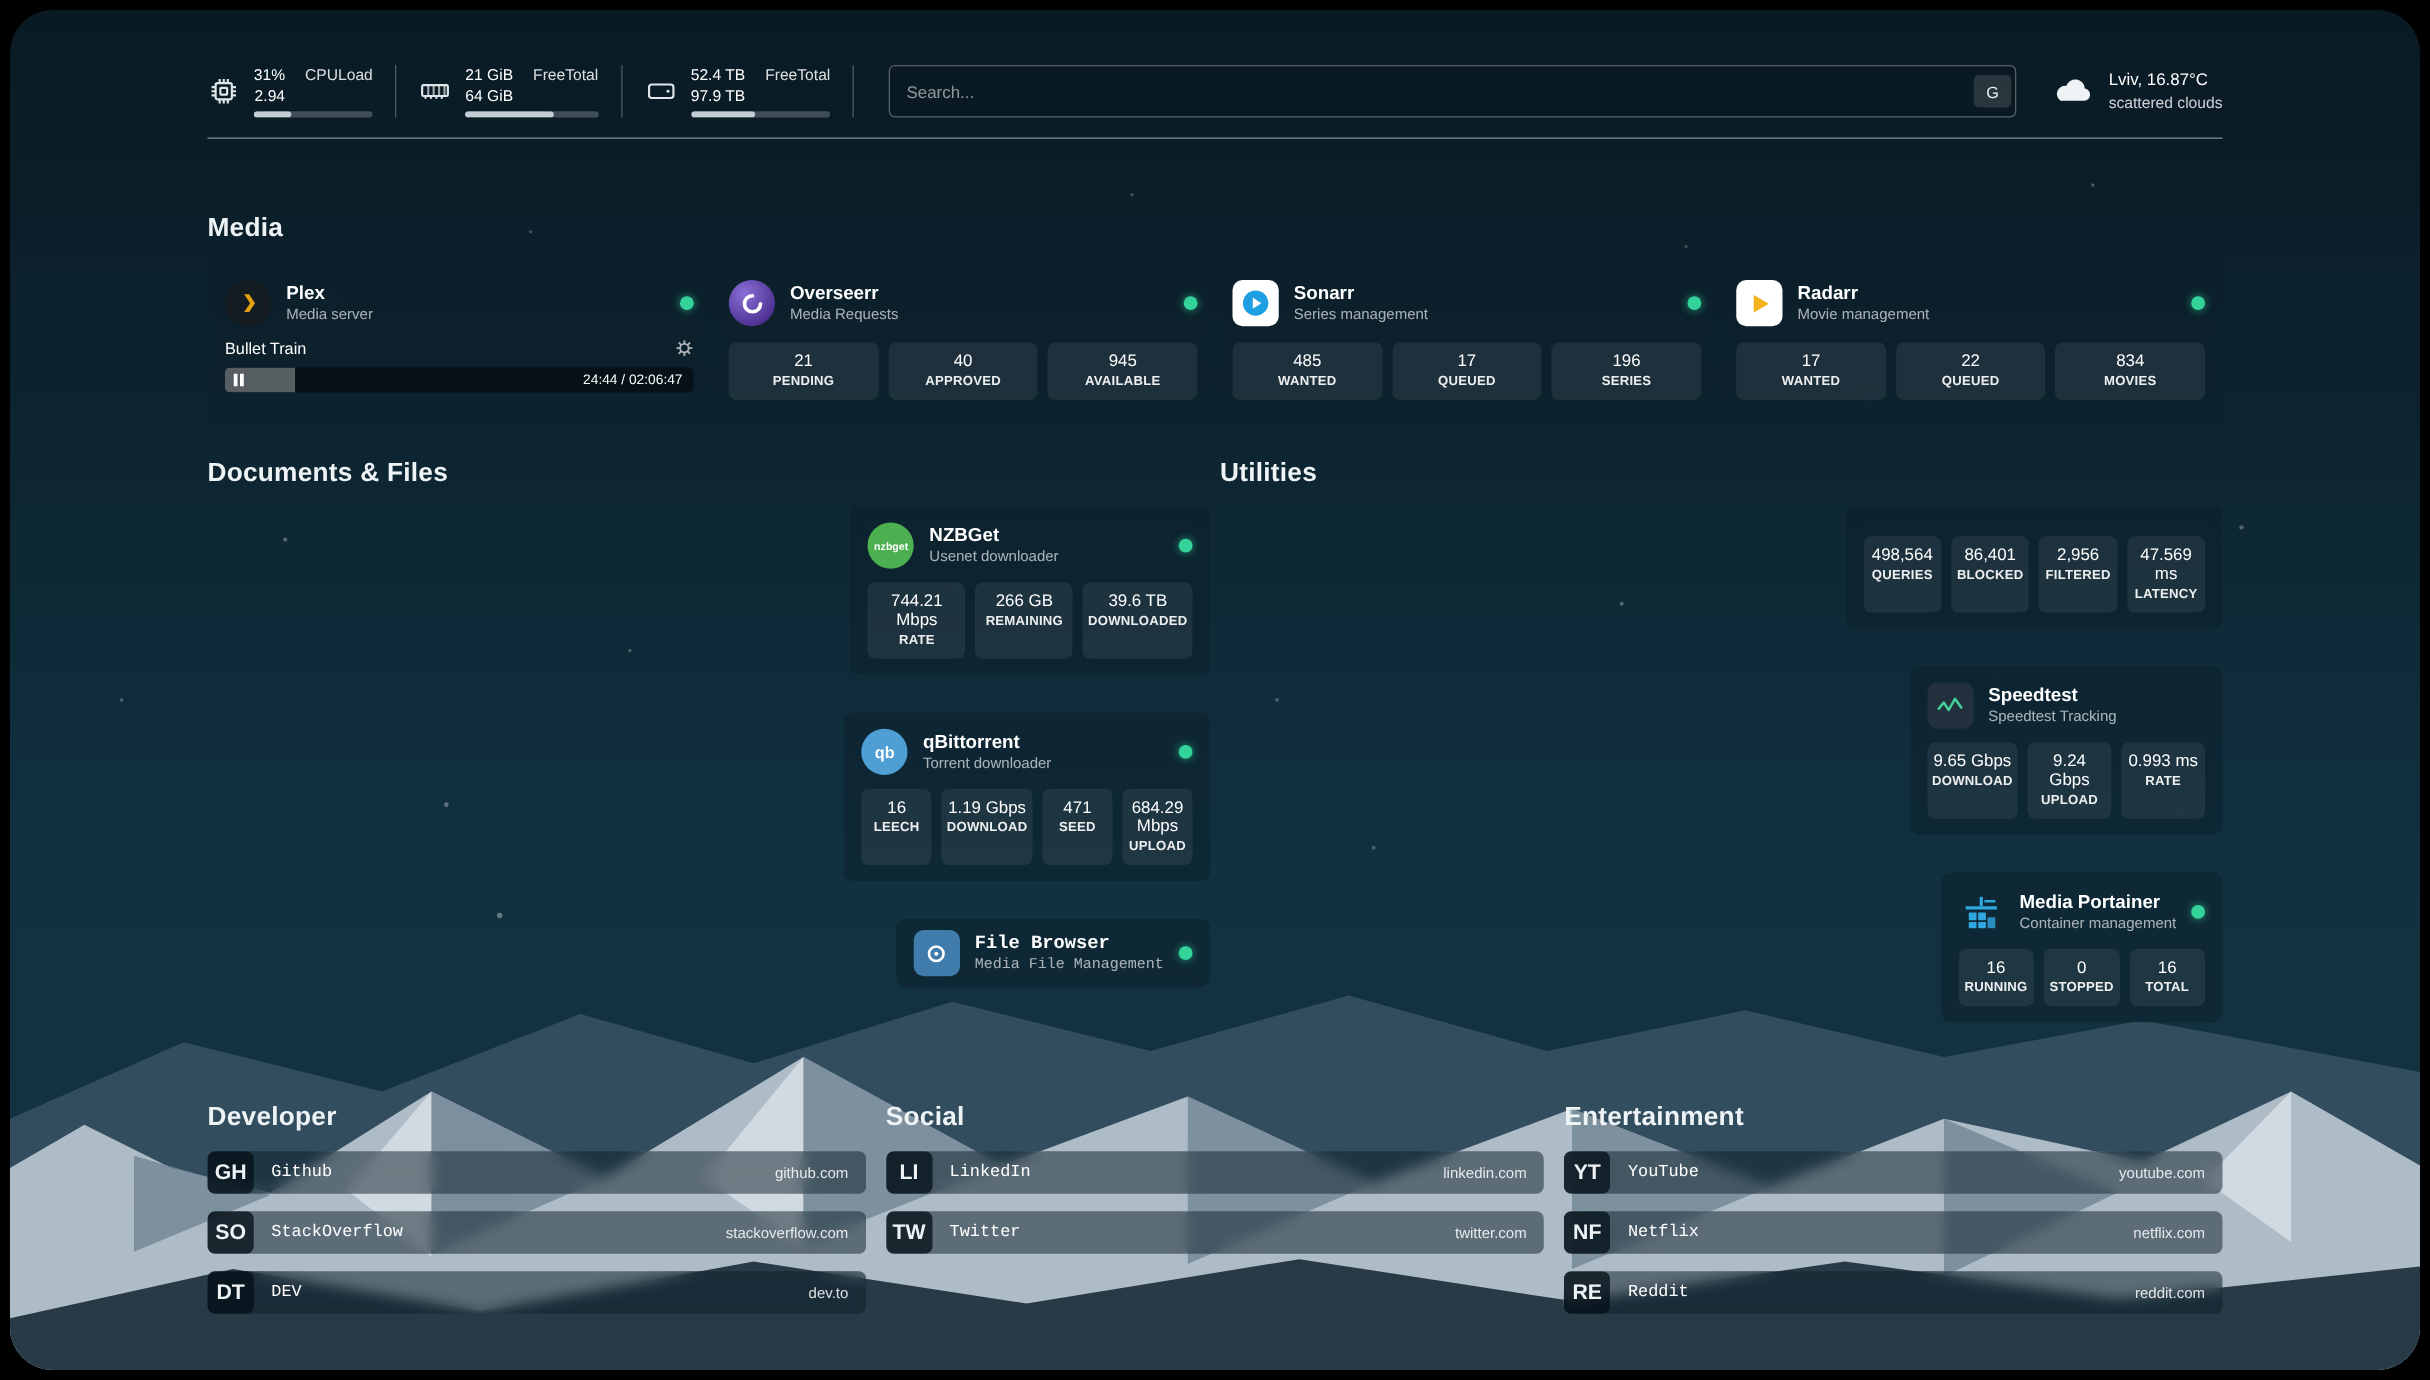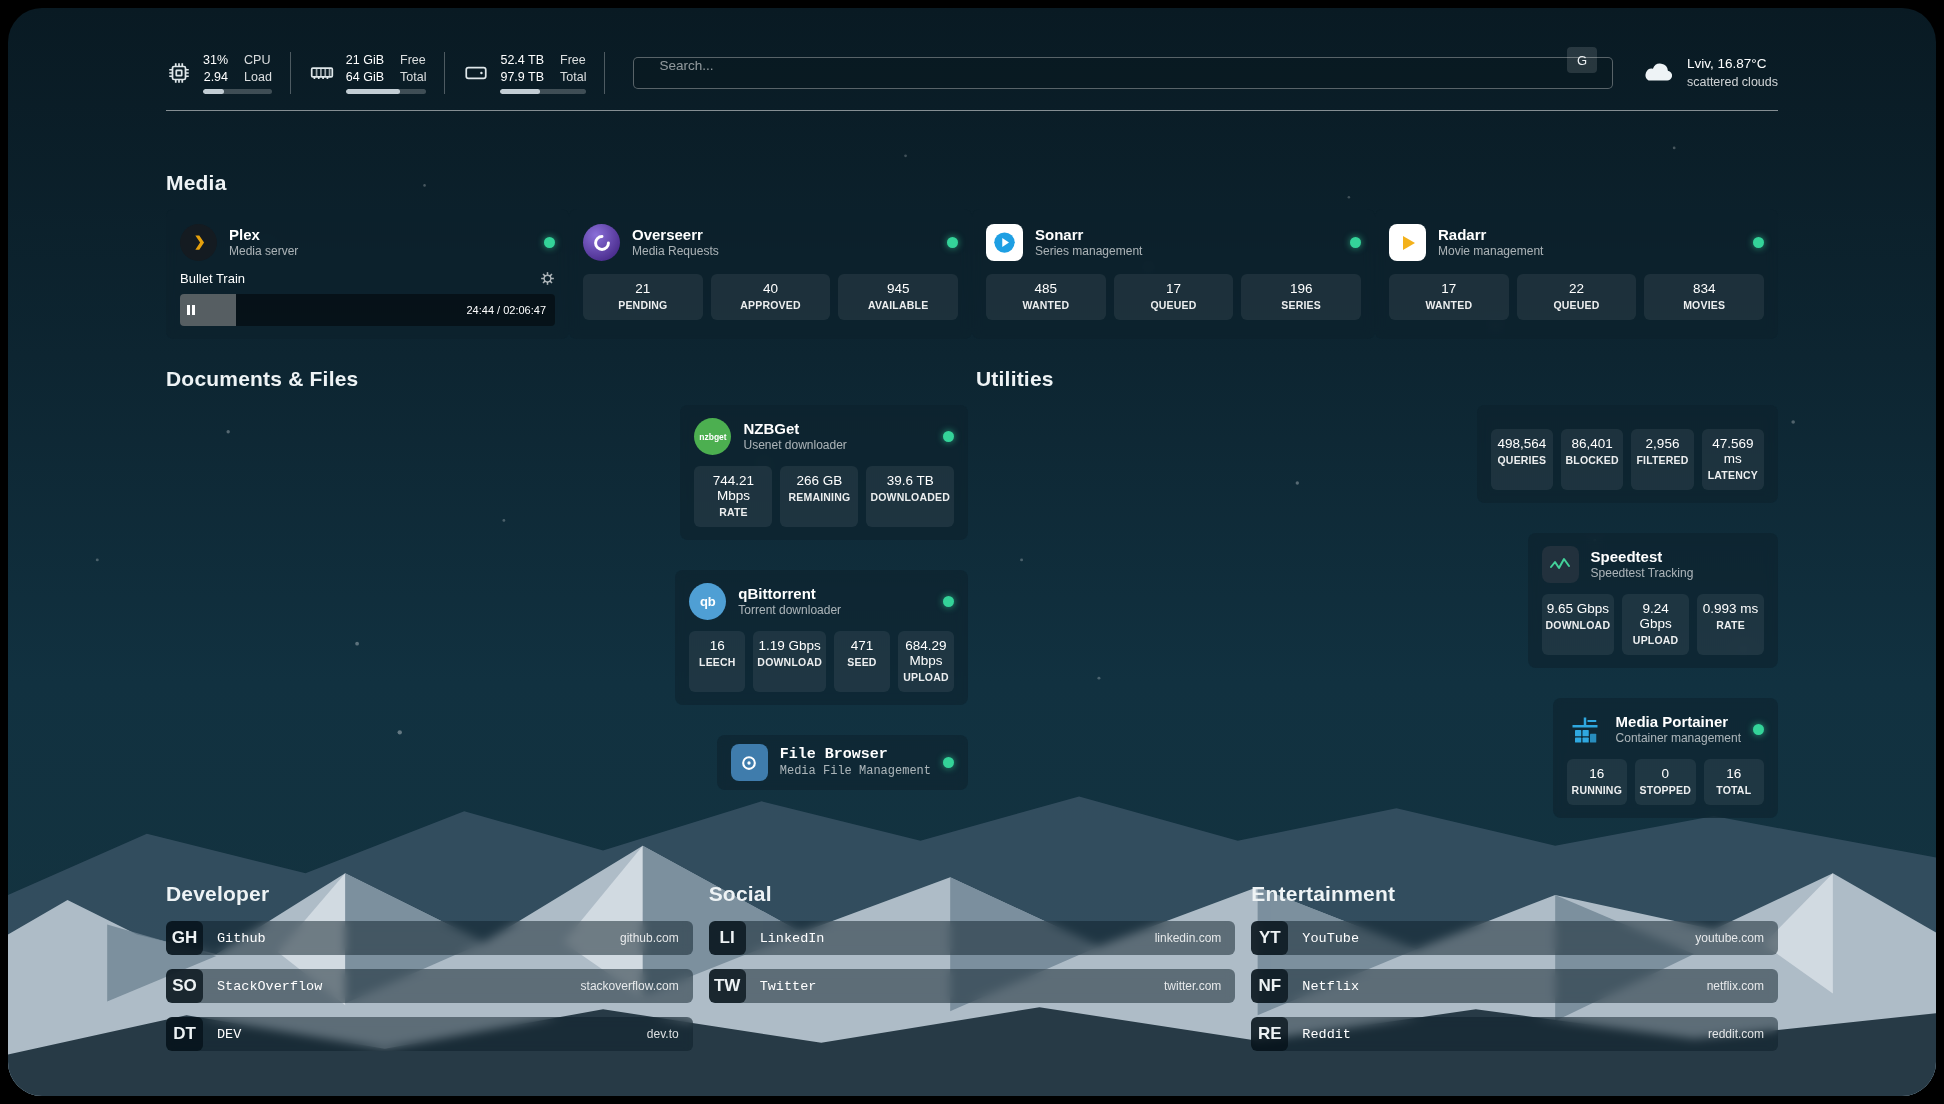--- a/index.html
+++ b/index.html
@@ -12,27 +12,27 @@
   .content { position:relative; width:1612px; margin:0 auto; padding-top:44px; z-index:2; }
 
   
   .topbar { display:flex; align-items:center; height:42px; }
   .metric { display:flex; align-items:center; gap:11px; padding-right:18px; margin-right:18px;
             border-right:1px solid rgba(255,255,255,0.28); }
   .m-icon { display:flex; }
   .m-body { display:flex; flex-direction:column; }
   .m-rows { display:flex; gap:16px; font-size:12.5px; line-height:1.35; }
   .m-vals { display:flex; flex-direction:column; align-items:flex-end; color:#fff; }
-  .m-labs { display:flex; flex-direction:column; color:rgba(255,255,255,0.85); }
+  .m-labs { display:flex; flex-direction:row; color:rgba(255,255,255,0.85); }
   .m-bar { height:5px; border-radius:3px; background:rgba(255,255,255,0.22); margin-top:4px; overflow:hidden; }
   .m-fill { height:100%; background:#c2cdd4; border-radius:3px; }
 
-  .searchwrap { flex:1; display:flex; align-items:flex-end; margin:0 28px 0 10px; height:30px;
+  .searchwrap { flex:1; display:flex; align-items:center; margin:0 28px 0 10px; height:42px;
                 border:1px solid rgba(255,255,255,0.32); border-radius:5px;
-                background:rgba(8,22,30,0.35); padding:15px; }
+                background:rgba(8,22,30,0.35); padding:3px; }
   .searchwrap input { flex:1; background:transparent; border:none; outline:none; color:#fff;
                       font-size:13.5px; padding:0 10px; font-family:inherit; }
   .searchwrap input::placeholder { color:rgba(255,255,255,0.55); }
   .search-btn { width:30px; height:26px; border:none; border-radius:4px;
                 background:rgba(255,255,255,0.13); color:#eef2f4; font-size:13px;
                 cursor:pointer; font-family:inherit; }
 
   .weather { display:flex; align-items:center; gap:12px; }
   .w-text { display:flex; flex-direction:column; font-size:13.5px; line-height:1.4; }
   .w-cond { font-size:12.5px; color:rgba(255,255,255,0.8); }
@@ -61,21 +61,21 @@
   .media-grid .stats { margin-top:13px; }
   .stat { flex:1; background:rgba(255,255,255,0.07); border-radius:6px; text-align:center;
           padding:7px 4px 9px; }
   .stat-val { display:block; font-size:13.5px; color:#fff; }
   .stat-lab { display:block; font-size:10.5px; font-weight:700; color:rgba(255,255,255,0.92);
               margin-top:3px; letter-spacing:0.2px; }
 
   
   .now-playing { display:flex; align-items:center; justify-content:space-between;
                  margin-top:10px; font-size:13px; color:#fff; }
-  .player-bar { margin-top:8px; height:32px; background:rgba(0,0,0,0.45); border-radius:4px;
+  .player-bar { margin-top:8px; height:20px; background:rgba(0,0,0,0.45); border-radius:4px;
                 position:relative; overflow:hidden; }
   .pfill { position:absolute; left:0; top:0; bottom:0; background:rgba(255,255,255,0.32); }
   .pause { position:absolute; left:7px; top:50%; transform:translateY(-50%); display:flex;
            gap:2.5px; z-index:2; cursor:pointer; }
   .pause i { width:2.5px; height:10px; background:#fff; display:block; }
   .ptime { position:absolute; right:9px; top:50%; transform:translateY(-50%); font-size:11px;
            color:#fff; z-index:2; }
 
   .two-col { display:grid; grid-template-columns:1fr 1fr; gap:8px; margin-top:28px; }
   .col-stack { display:flex; flex-direction:column; gap:30px; margin-top:14px;align-items:flex-end; }

